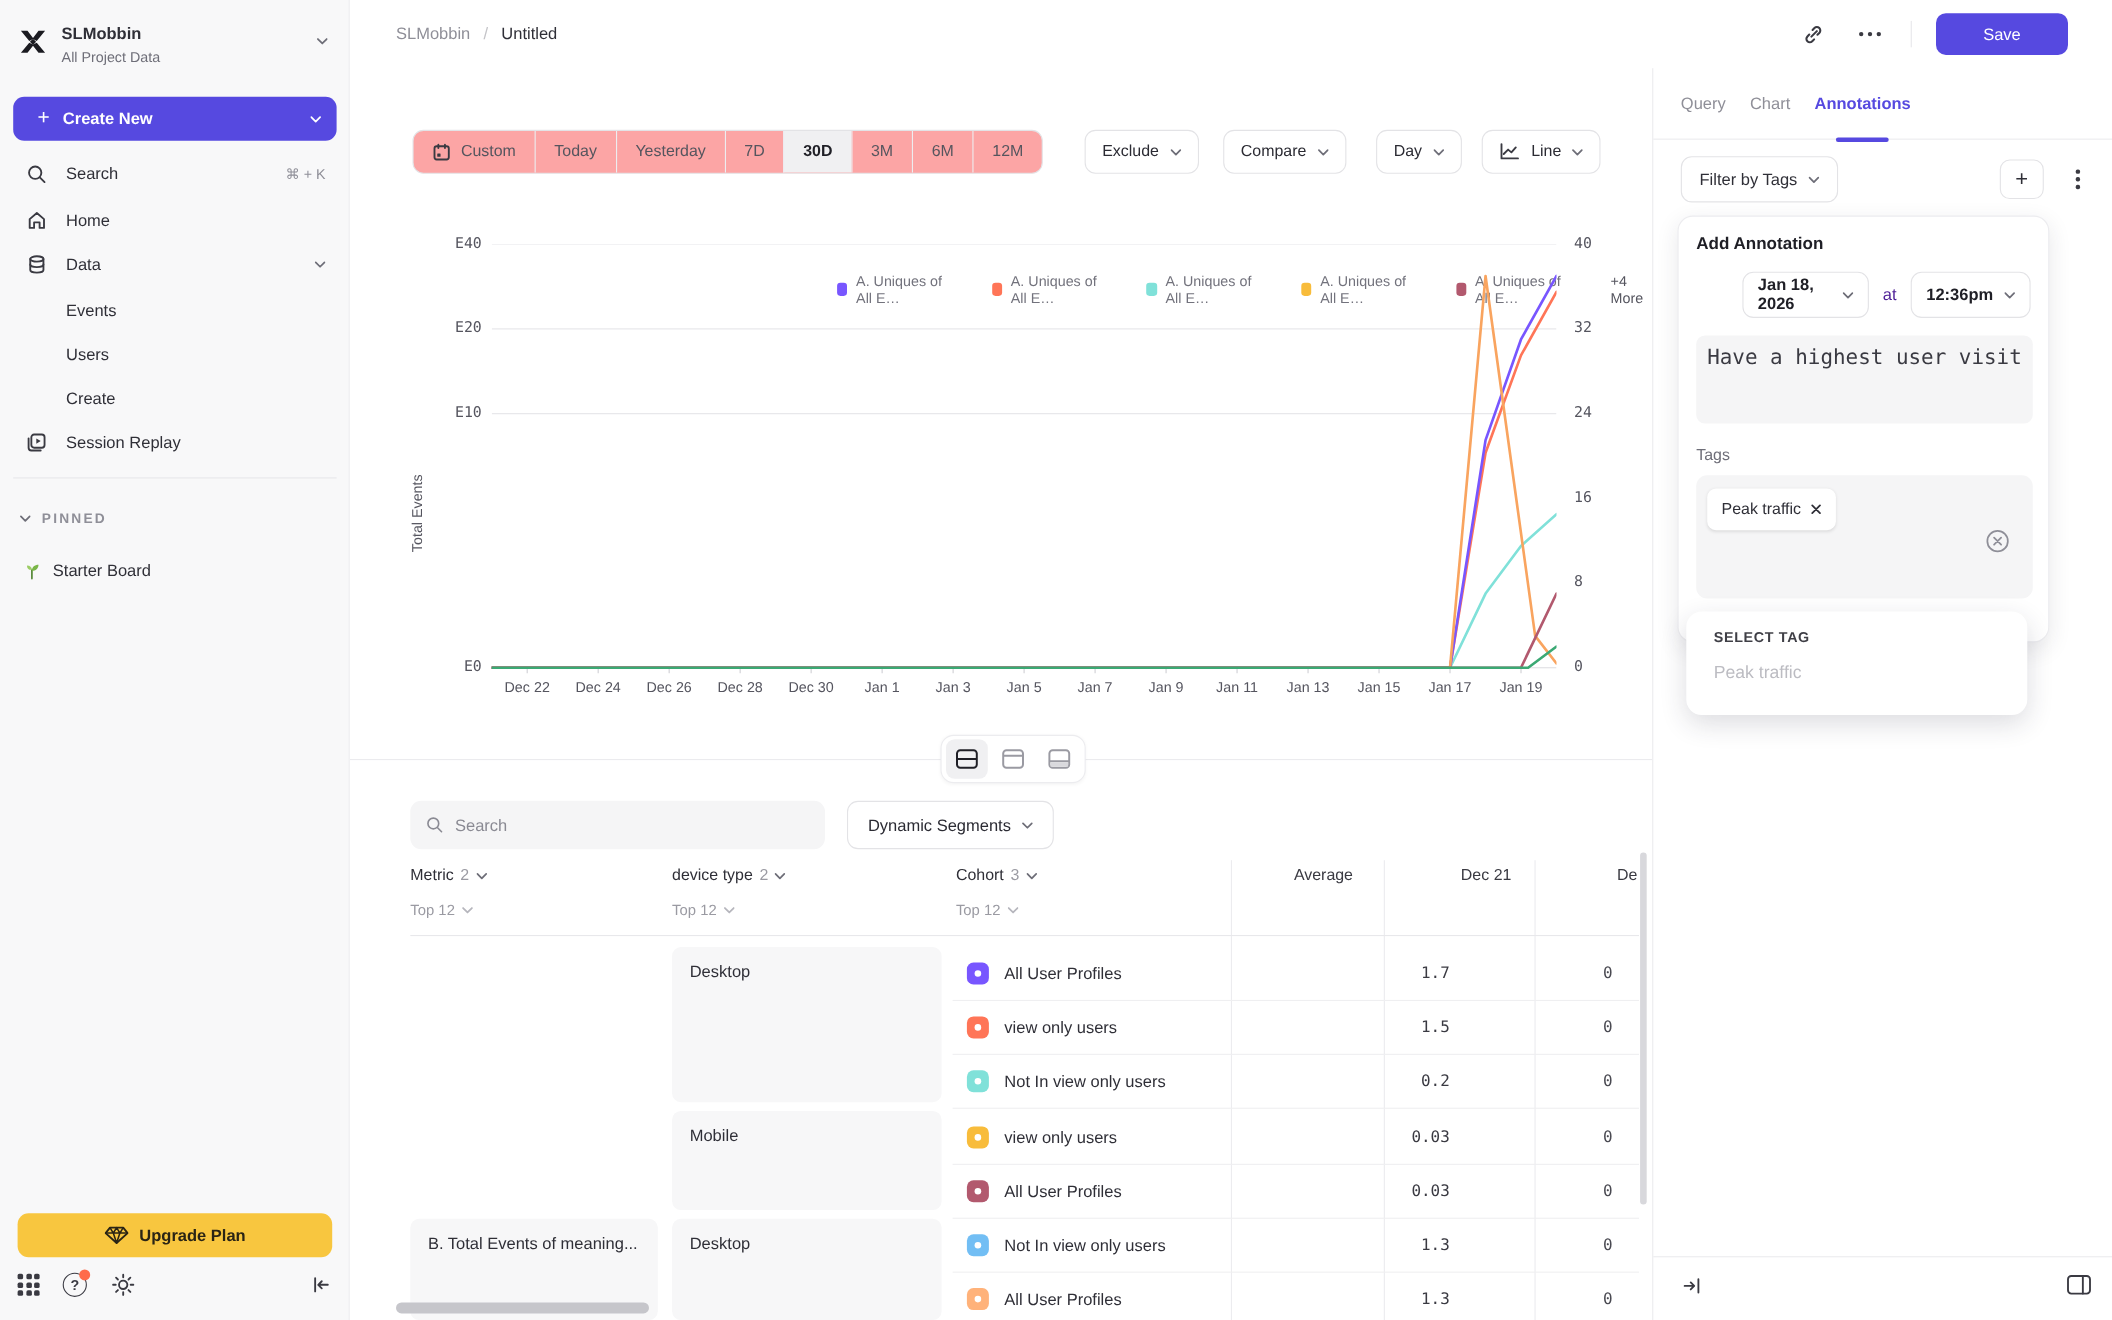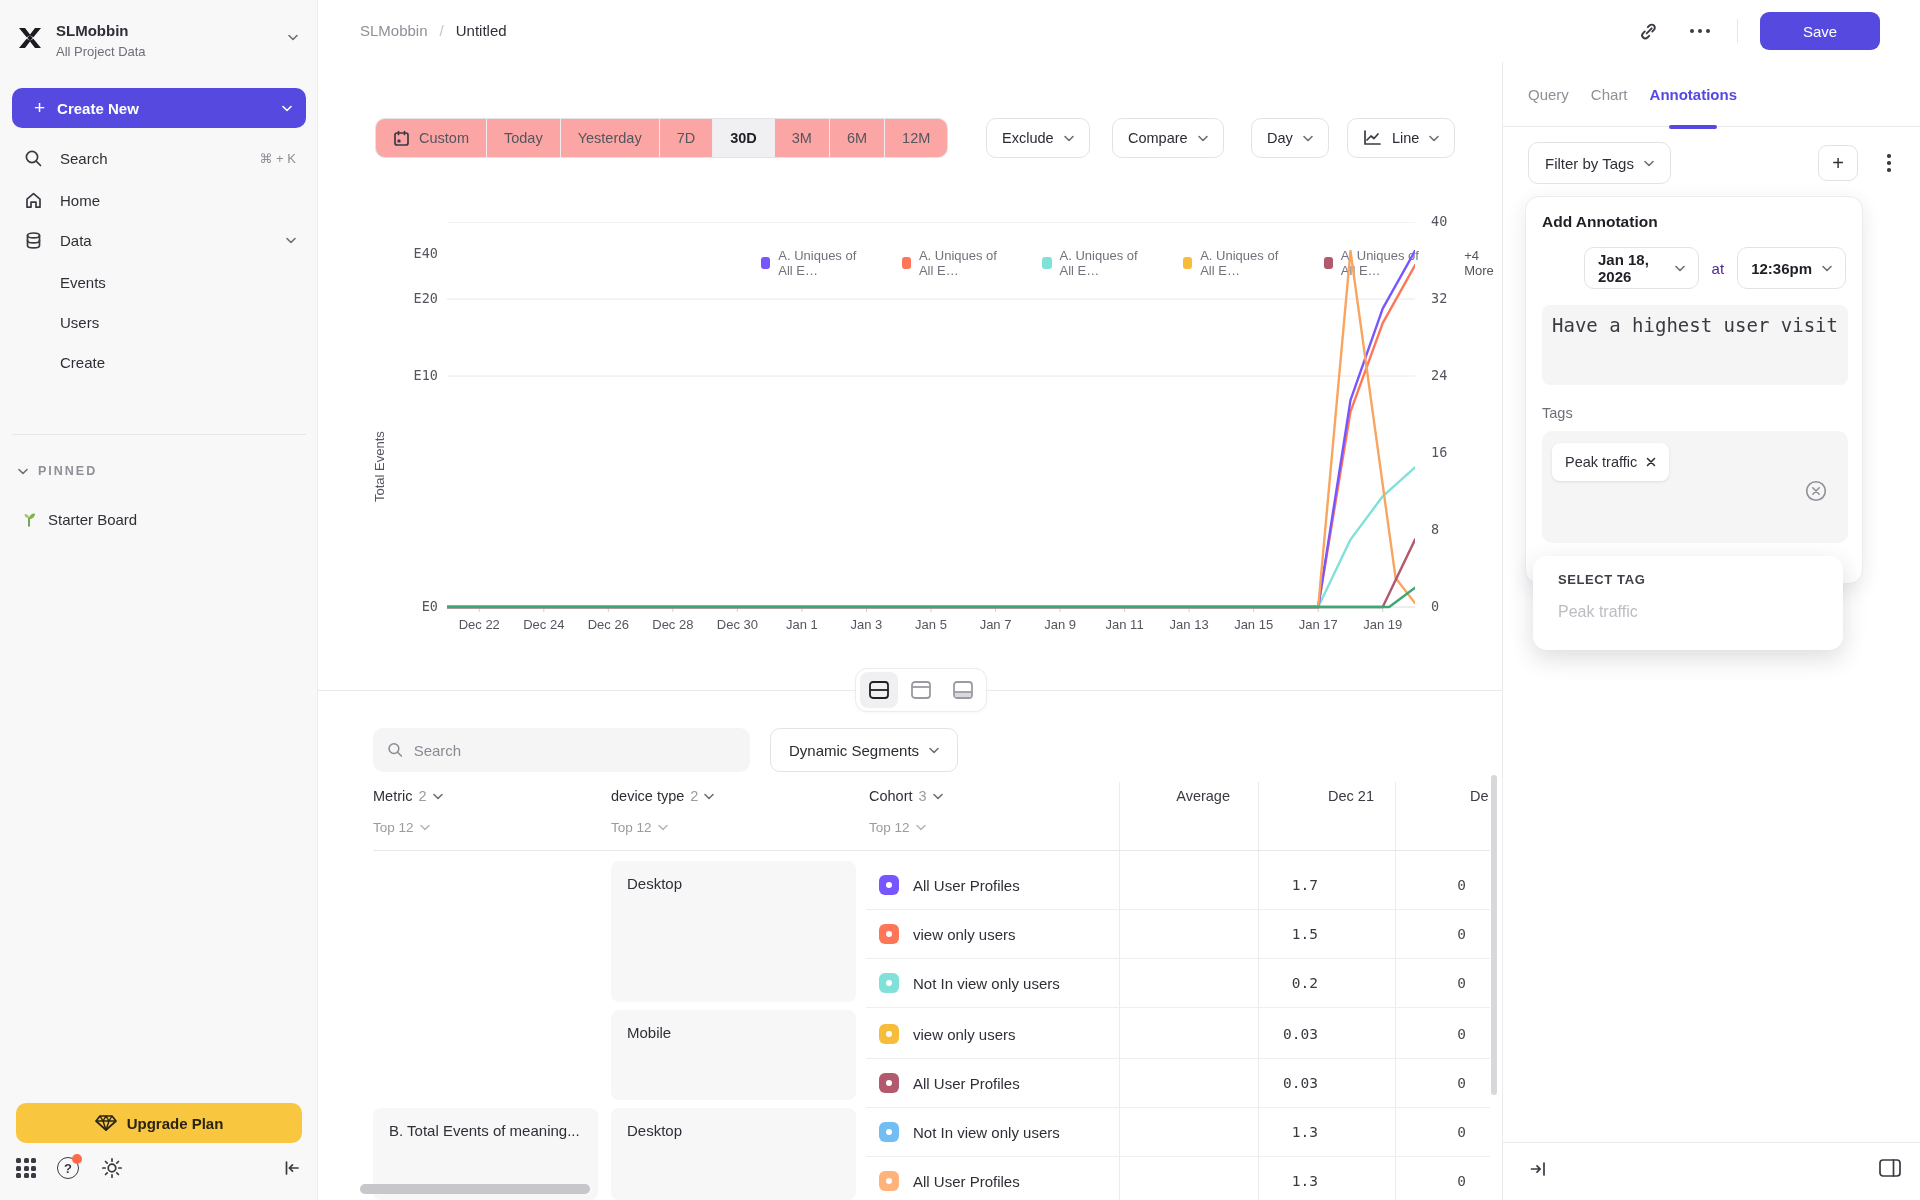--- a/index.html
+++ b/index.html
@@ -228,20 +228,30 @@
   </div>
   <div class="nav-item nav-sub" style="top:262px">
     <span class="nlabel">Events</span>
   </div>
   <div class="nav-item nav-sub" style="top:302px">
     <span class="nlabel">Users</span>
   </div>
   <div class="nav-item nav-sub" style="top:342px">
     <span class="nlabel">Create</span>
   </div>
+  <div class="nav-item" style="top:382px">
+    <span class="nicon">
+      <svg width="20" height="20" viewBox="0 0 20 20">
+          <rect class="icon-stroke" x="5.5" y="3" width="12" height="12" rx="2.5"></rect>
+          <path class="icon-stroke" d="M3 6.5V15c0 1.4 1.1 2.5 2.5 2.5H14"></path>
+          <path d="M10 6.7L14 9L10 11.3Z" fill="#3a3a42"></path>
+        </svg>
+    </span>
+    <span class="nlabel">Session Replay</span>
+  </div>
 
   <div class="sb-divider"></div>
 
   <div class="pinned-hd">
     <svg class="chev" viewBox="0 0 10 7">
         <path d="M1 1.5L5 5.5L9 1.5"></path>
       </svg>
     <span class="txt">PINNED</span>
   </div>
   <div class="board-item">
@@ -428,21 +438,21 @@
         <line x1="806.6666666666667" y1="385" x2="806.6666666666667" y2="390" stroke="#cfcfd4" stroke-width="1"></line>
         <line x1="871.2" y1="385" x2="871.2" y2="390" stroke="#cfcfd4" stroke-width="1"></line>
         <line x1="935.7333333333333" y1="385" x2="935.7333333333333" y2="390" stroke="#cfcfd4" stroke-width="1"></line>
         <polyline points="0.0,385.0 871.2,385.0 903.5,317.6 935.7,274.3 968.0,245.4" fill="none" stroke="#80E1D9" stroke-width="2.4" stroke-linejoin="round" stroke-linecap="round"></polyline>
         <polyline points="0.0,385.0 871.2,385.0 903.5,189.6 935.7,101.1 968.0,43.3" fill="none" stroke="#FF7557" stroke-width="2.4" stroke-linejoin="round" stroke-linecap="round"></polyline>
         <polyline points="0.0,385.0 871.2,385.0 903.5,178.1 935.7,86.6 968.0,28.9" fill="none" stroke="#7856FF" stroke-width="2.4" stroke-linejoin="round" stroke-linecap="round"></polyline>
         <polyline points="0.0,385.0 871.2,385.0 903.5,28.9 948.6,356.1 968.0,381.1" fill="none" stroke="#F9A45F" stroke-width="2.4" stroke-linejoin="round" stroke-linecap="round"></polyline>
         <polyline points="0.0,385.0 935.7,385.0 968.0,317.6" fill="none" stroke="#B2596E" stroke-width="2.4" stroke-linejoin="round" stroke-linecap="round"></polyline>
         <polyline points="0.0,385.0 942.2,385.0 968.0,365.8" fill="none" stroke="#3BA974" stroke-width="2.4" stroke-linejoin="round" stroke-linecap="round"></polyline>
       </svg>
-  <span class="ytick-l mono" style="top: 11px; margin-top: 32px;">E40</span>
+  <span class="ytick-l mono" style="top: 11px;">E40</span>
       <span class="ytick-l mono" style="top: 88px;">E20</span>
       <span class="ytick-l mono" style="top: 165px;">E10</span>
       <span class="ytick-l mono" style="top: 396px;">E0</span>
       <span class="ytick-r mono" style="top: 11px;">40</span>
       <span class="ytick-r mono" style="top: 88px;">32</span>
       <span class="ytick-r mono" style="top: 165px;">24</span>
       <span class="ytick-r mono" style="top: 242px;">16</span>
       <span class="ytick-r mono" style="top: 319px;">8</span>
       <span class="ytick-r mono" style="top: 396px;">0</span>
       <span class="xtick" style="left: 64.2667px; top: 415px;">Dec 22</span>

